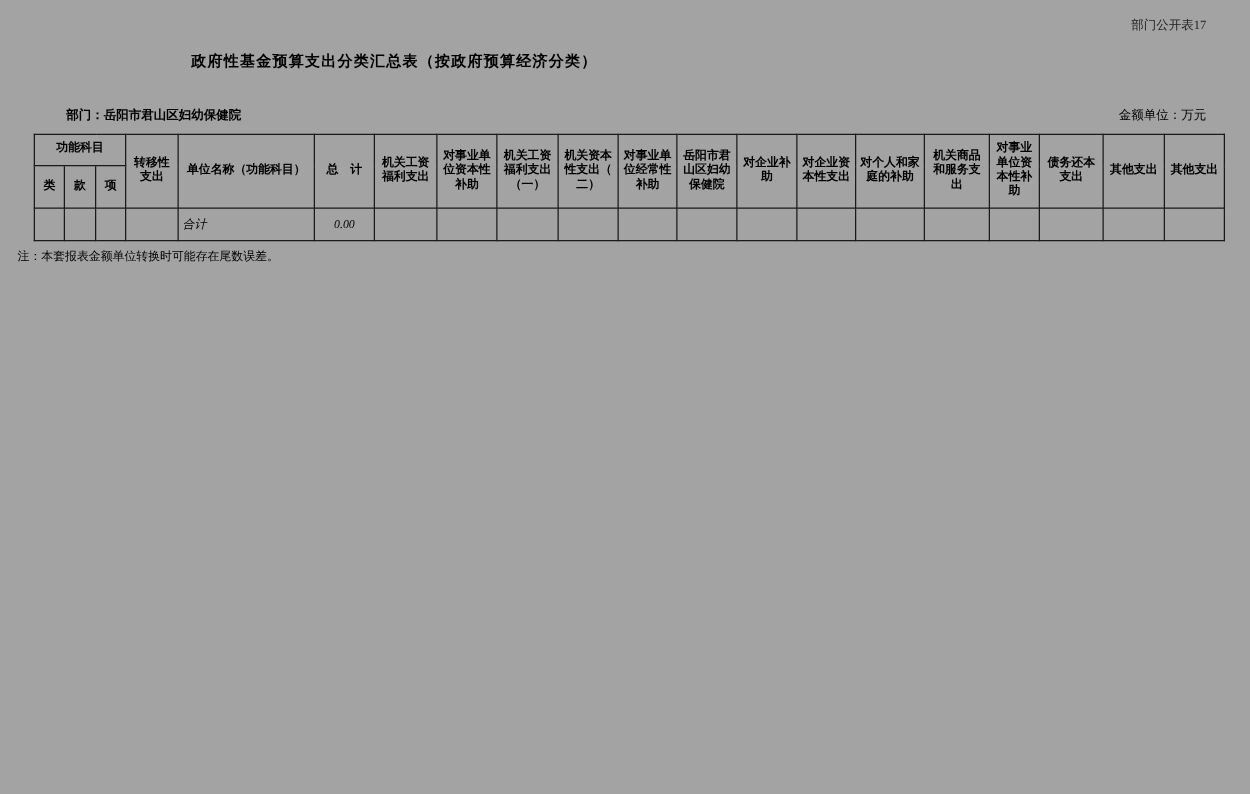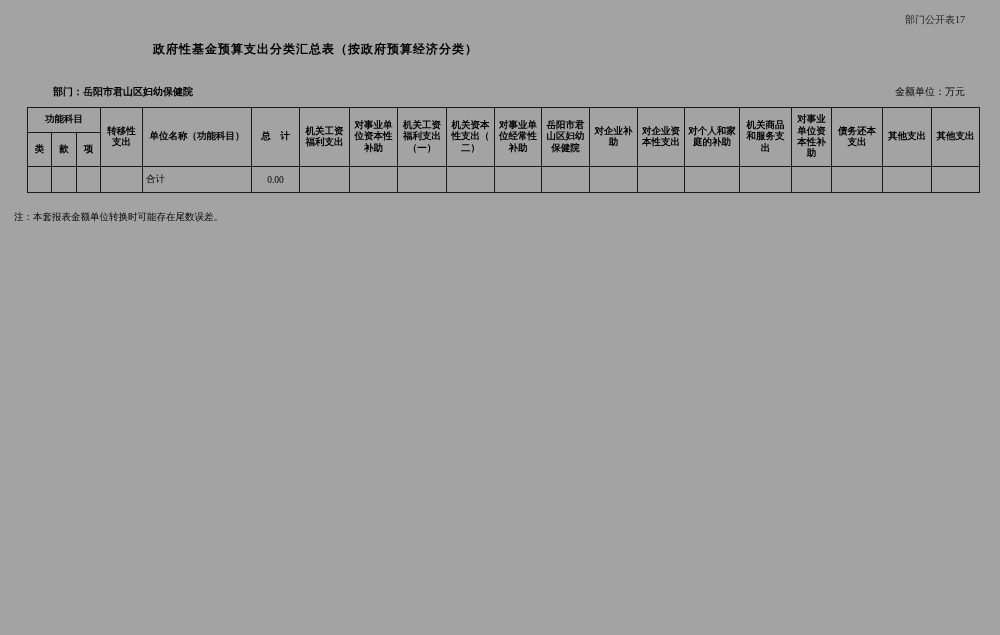--- a/index.html
+++ b/index.html
@@ -62,33 +62,33 @@
     font-size: 9.5px;
     font-weight: bold;
     text-align: center;
     padding: 1px 2px;
     line-height: 1.2;
     word-break: break-all;
     line-break: anywhere;
   }
   thead tr.hrow1 { height: 25px; }
   thead tr.hrow2 { height: 34px; }
-  tbody tr.drow  { height: 26px; }
+  tbody tr.drow  { height: 26px; font-style: italic; }
   table.budget td {
     font-size: 9.5px;
     font-weight: normal;
     padding: 1px 3px;
     text-align: center;
     word-break: break-all;
   }
   table.budget td.name-cell { text-align: left; }
   table.budget td.num-cell  { text-align: center; }
   .note {
     position: absolute;
-    top: 211px;
+    top: 199px;
     left: 14px;
     font-size: 9.5px;
     text-align: center;
   }
 </style>
 </head>
 <body>
 
 <div class="page">
 

